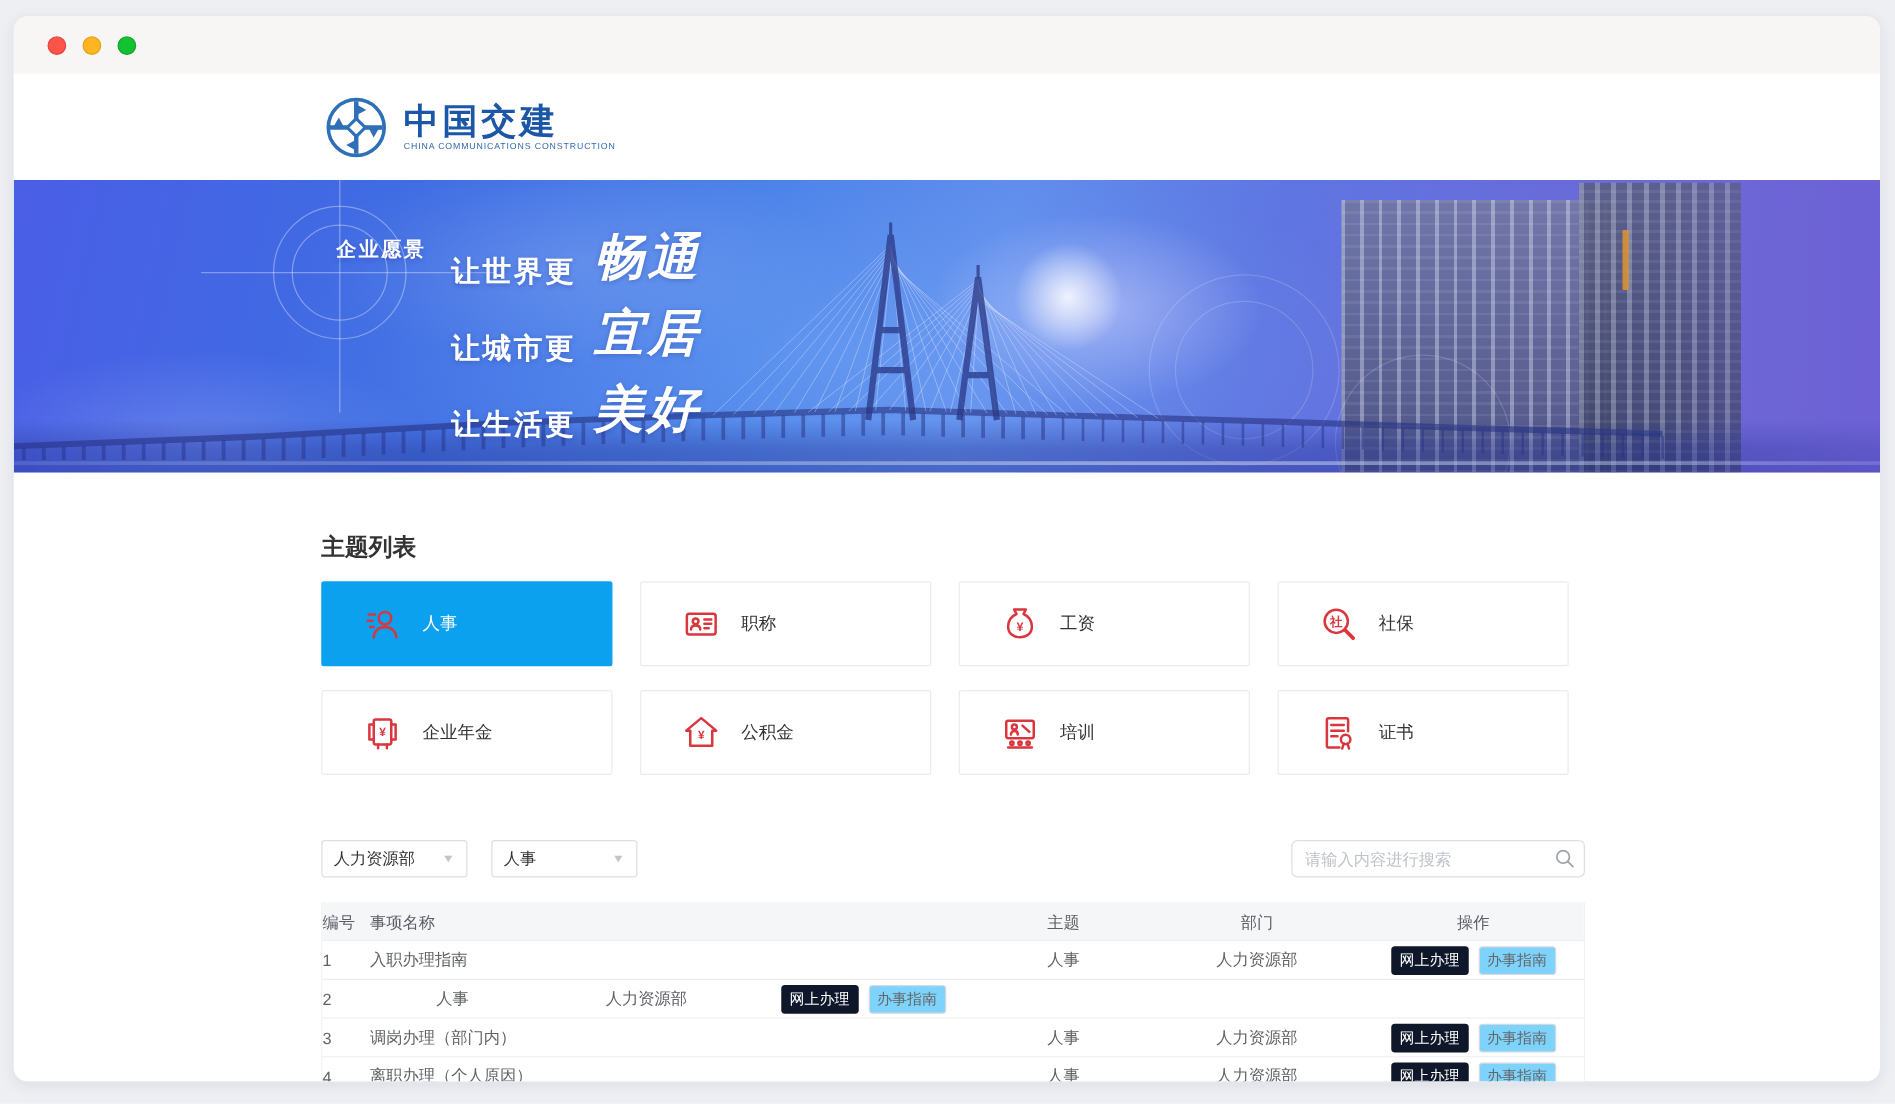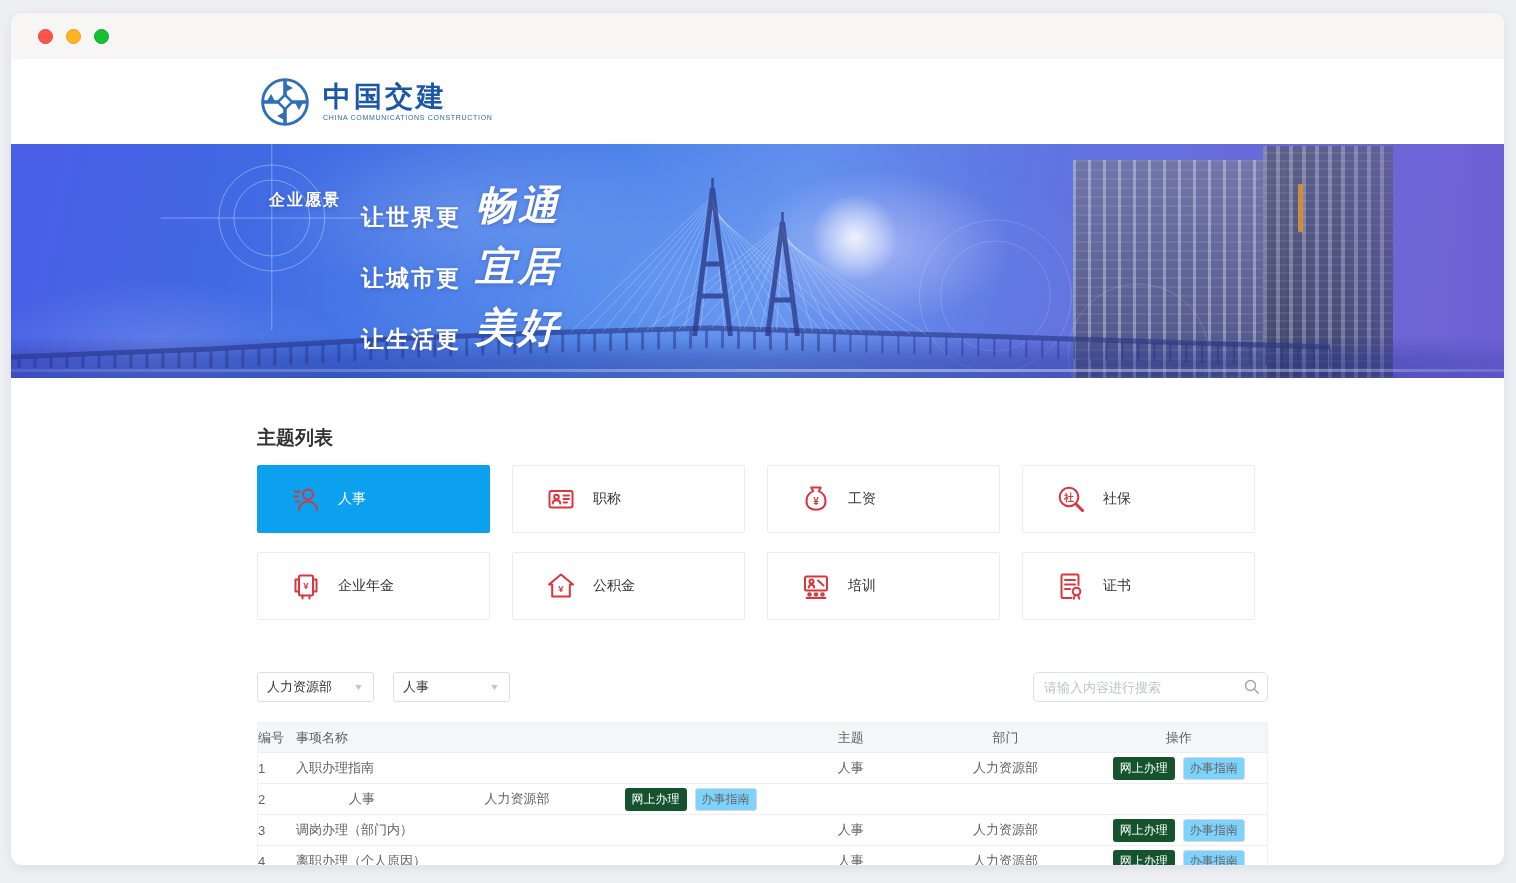--- a/index.html
+++ b/index.html
@@ -114,21 +114,21 @@
 
   .table { width:1011px; margin-top:20px; font-size:13px; border:1px solid #f0f1f4; border-bottom:none;}
   .trow { display:flex; align-items:center; height:31px; border-bottom:1px solid #eceef2; background:#fff; color:#606266;}
   .trow.thead { background:#f5f6f8; height:30px; color:#5a5e66; }
   .c-no   { width:34px;  }
   .c-name { width:490px; padding-left:4px; }
   .c-topic{ width:140px; text-align:center; }
   .c-dept { width:170px; text-align:center; }
   .c-ops  { width:177px; text-align:center; display:flex; justify-content:center; align-items:center;}
   .btn-online {
-    background:#14532d; color:#fff; border:none; border-radius:3px;
+    background:#0f172a; color:#fff; border:none; border-radius:3px;
     font-size:12px; padding:3px 7px; cursor:pointer; font-family:inherit;
   }
   .btn-guide {
     background:#7dd3fc; color:#666; border:1px solid #d5d8dd; border-radius:3px;
     font-size:12px; padding:2px 6px; margin-left:8px; cursor:pointer; font-family:inherit;
   }
   .ic { stroke:#d9363e; fill:none; stroke-width:2; stroke-linecap:round; stroke-linejoin:round; }
   .ic-txt { fill:#d9363e; font-weight:bold; font-family:"Liberation Sans","DejaVu Sans",sans-serif; }
 </style>
 </head>

